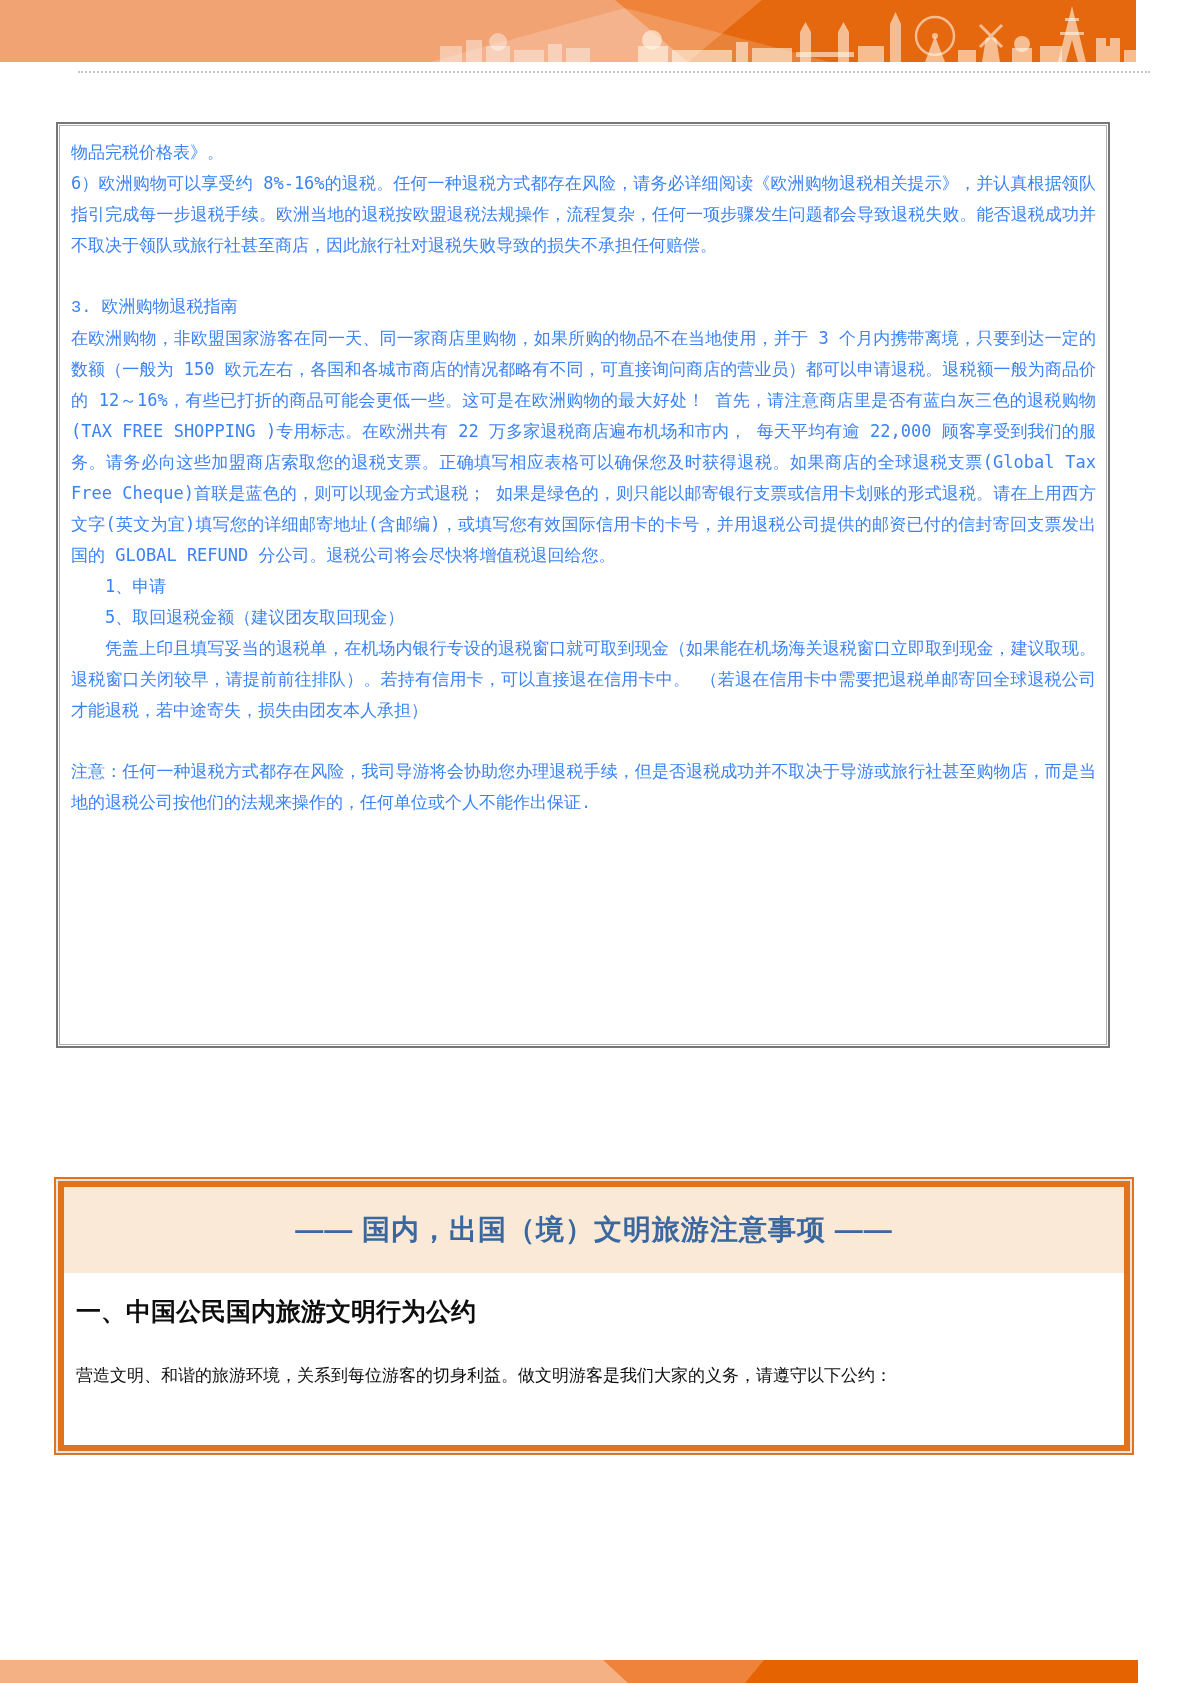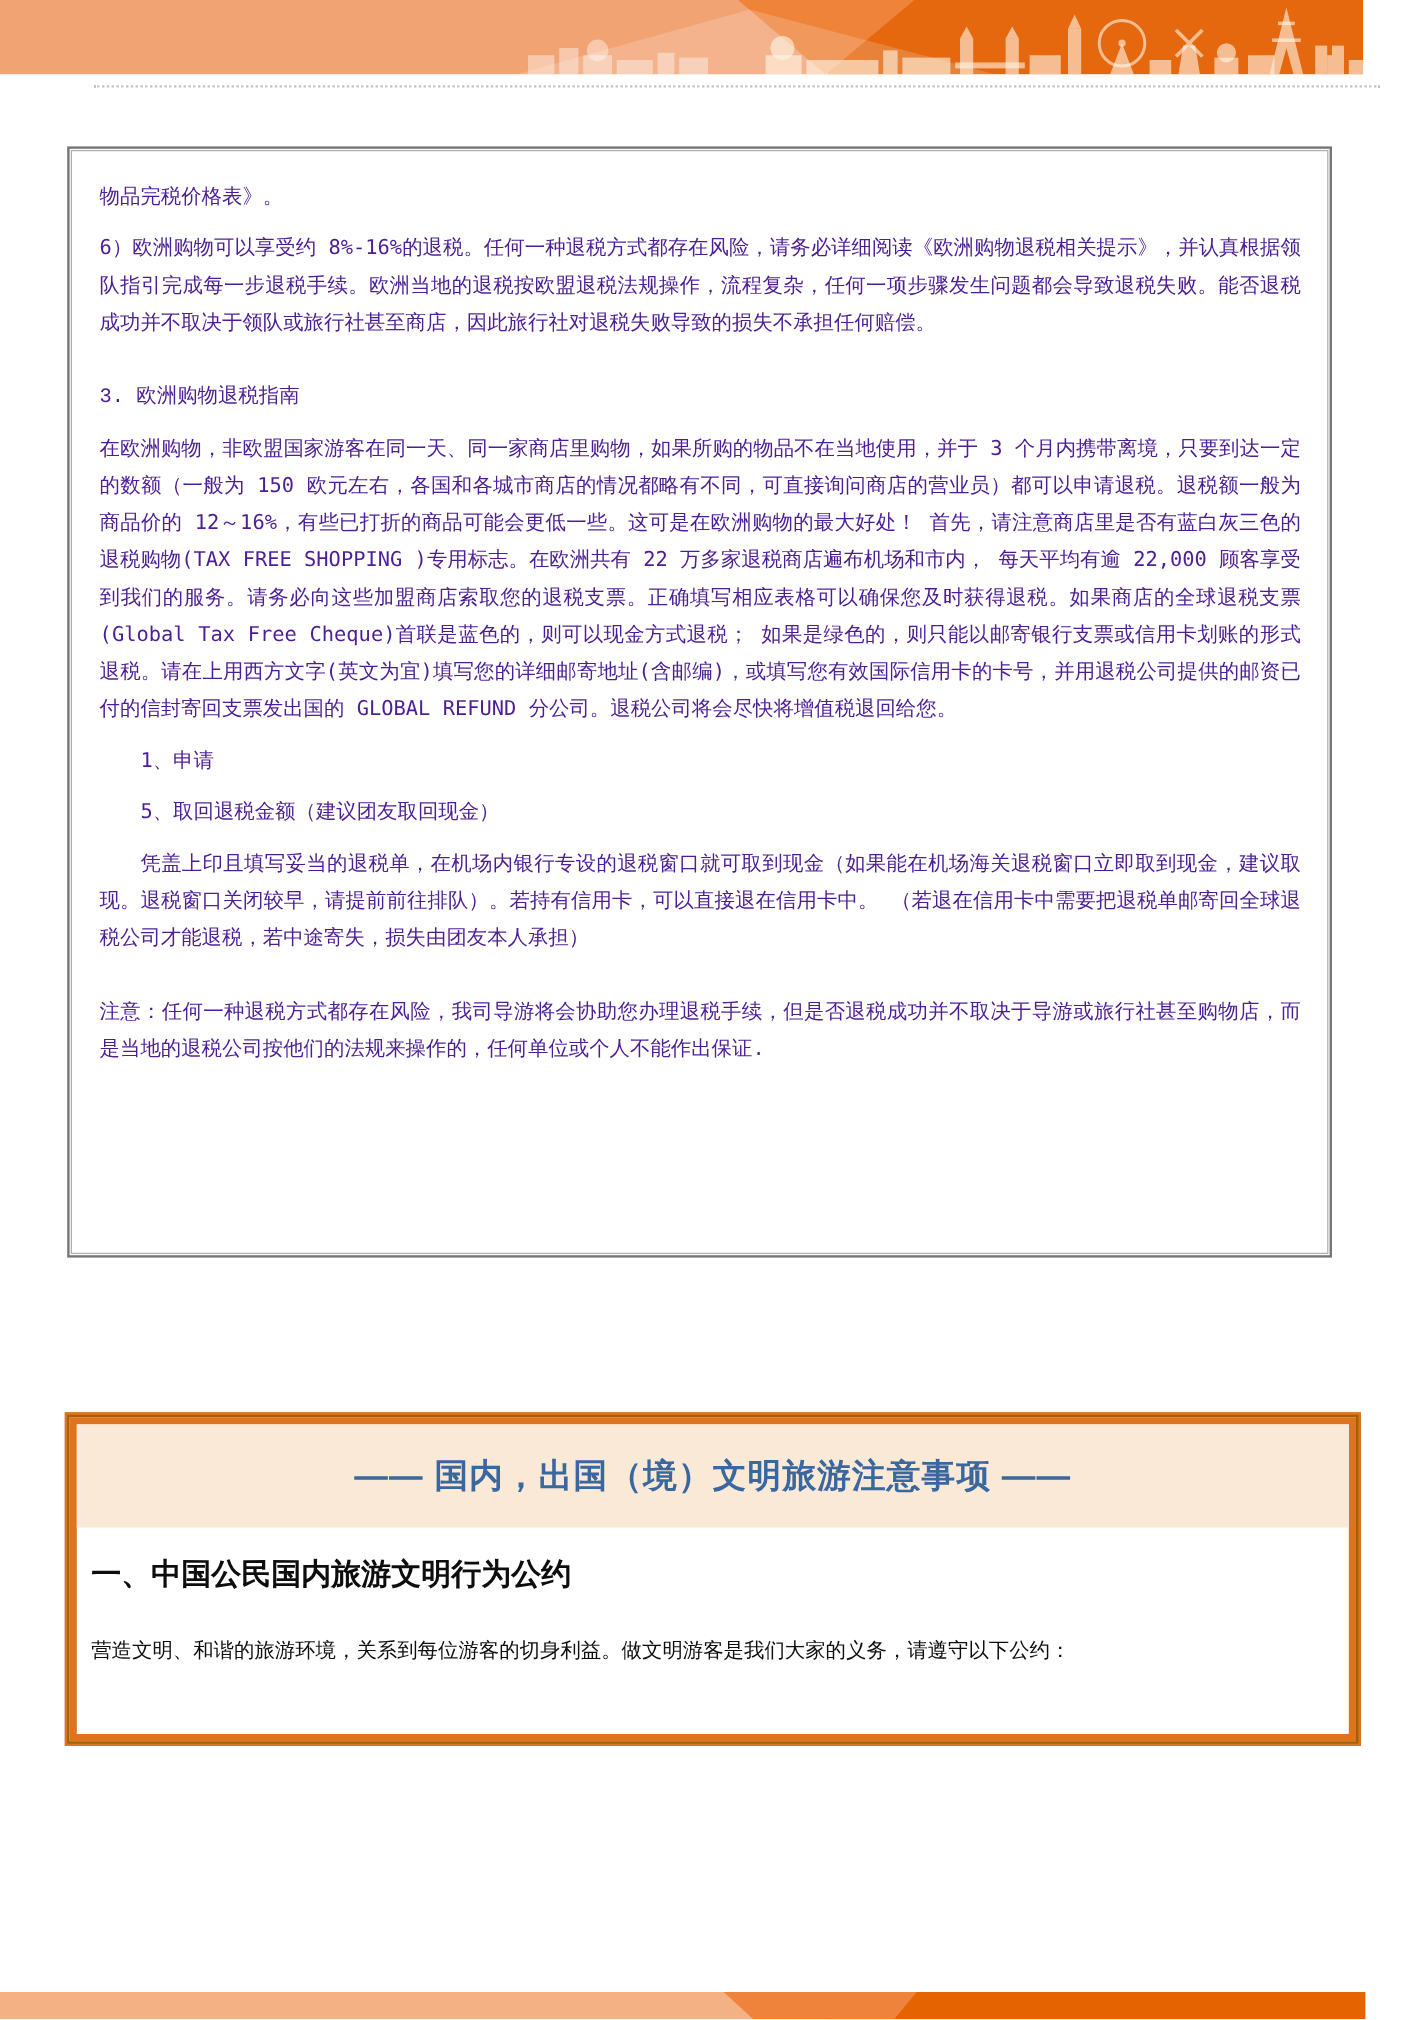--- a/index.html
+++ b/index.html
@@ -32,37 +32,37 @@
   }
   .refund-box-inner{
     border:1px solid #adadad;
     height:100%;
     box-sizing:border-box;
     padding:11px 10px 0 11px;
     overflow:hidden;
     background:#ffffff;
   }
   .refund-box-inner p{
-    margin:12px;
+    margin:0;
     font-family:"DejaVu Sans Mono","Liberation Mono",monospace;
     font-size:17px;
     line-height:31px;
     text-align:justify;
-    color:#4c1d95;
+    color:#3b82f6;
   }
   .refund-box-inner p.gap-before{margin-top:31px;font-family:Liberation Mono, monospace;}
   .refund-box-inner p.indent{text-indent:2em;}
 
   
   .civility-box{
     position:absolute;top:1177px;left:54px;width:1080px;
     border:2px solid #e0731d;
     padding:2px;
     box-sizing:border-box;
-    background:#a16207;
+    background:#e5e5e5;
   }
   .civility-box-inner{
     border:6px solid #e0731d;
     background:#ffffff;
   }
   .civility-band{
     background:#fbe9d8;
     height:86px;
     display:flex;align-items:center;justify-content:center;
   }

